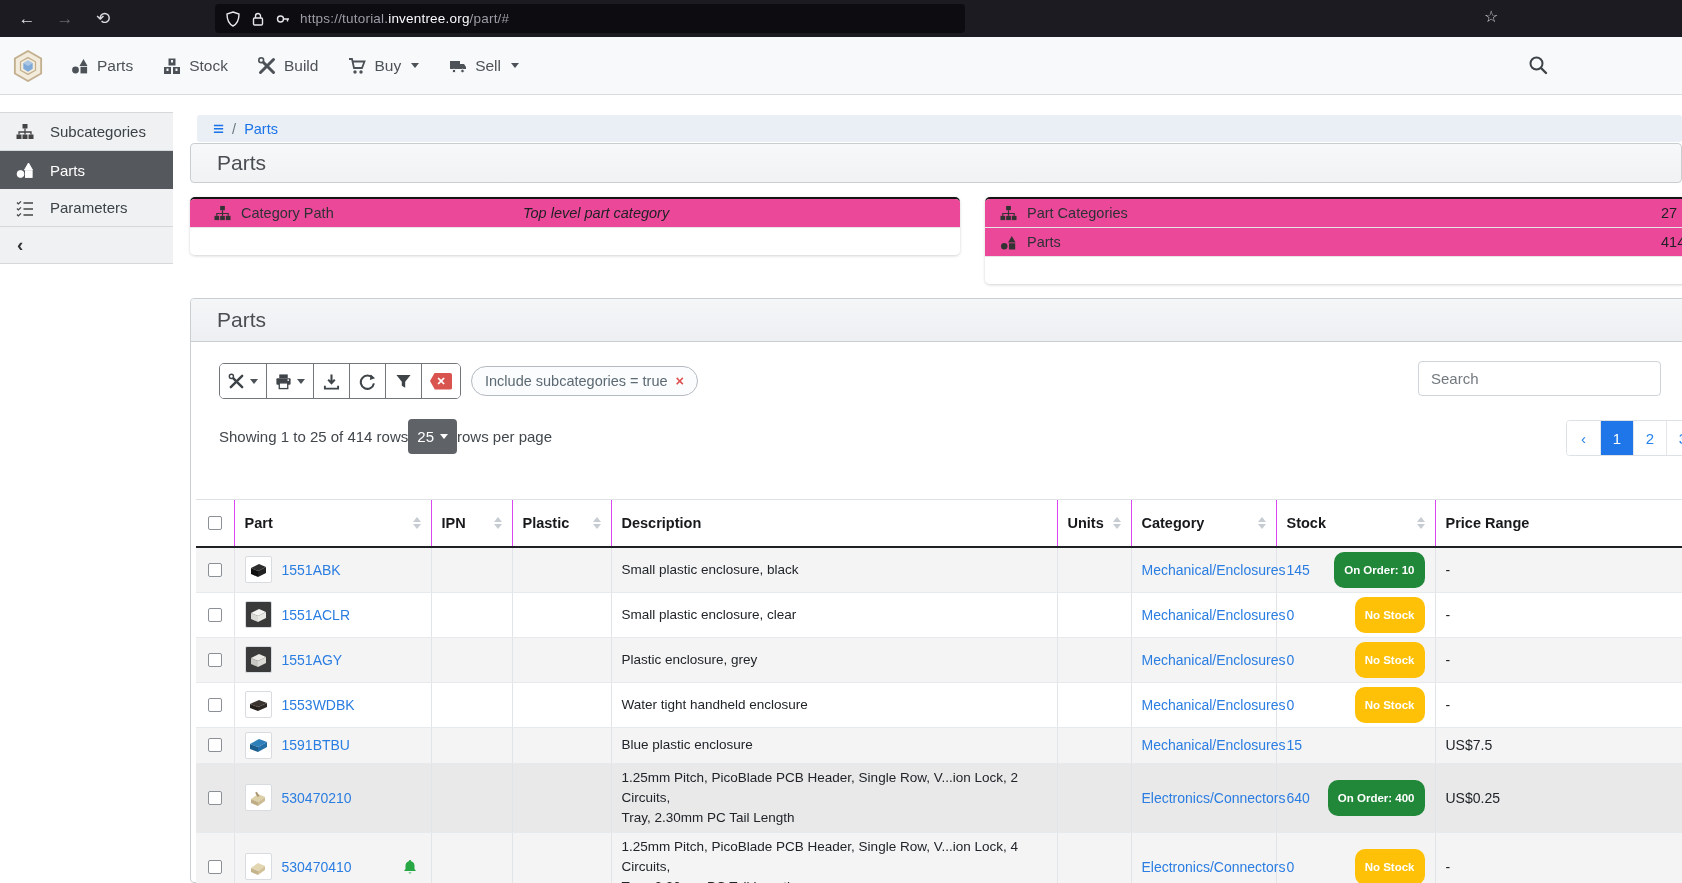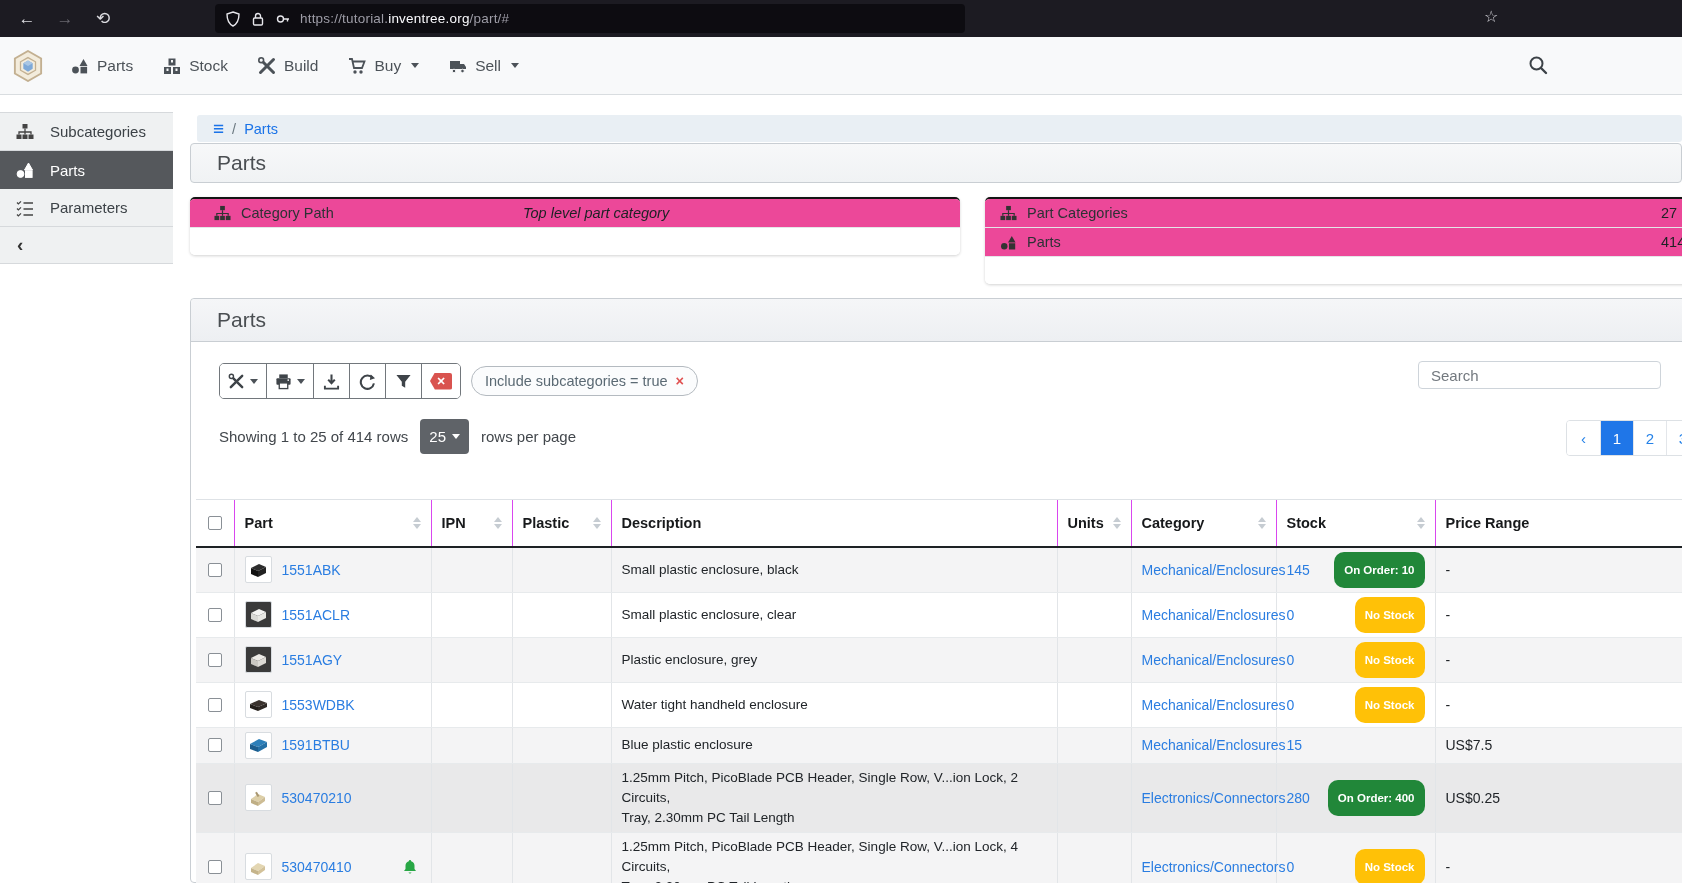--- a/index.html
+++ b/index.html
@@ -58,24 +58,24 @@
 
   .toolbar { position:absolute; left:28px; top:64px; display:flex; align-items:center; gap:10px; }
   .btn-group { display:flex; border:1px solid #72777c; border-radius:5px; overflow:hidden; }
   .tb-btn { height:34px; min-width:36px; padding:0 8px; background:#fff; display:flex; align-items:center; justify-content:center; gap:5px; border-left:1px solid #72777c; cursor:pointer; }
   .tb-btn:first-child { border-left:none; }
   .tb-btn svg { width:17px; height:17px; }
   .tb-caret { width:0; height:0; border-left:4px solid transparent; border-right:4px solid transparent; border-top:5px solid #4c5258; }
   .del-filter { width:22px; height:17px; background:#d9534f; color:#fff; font-size:11px; font-weight:bold; line-height:17px; text-align:center; clip-path:polygon(22% 0,100% 0,100% 100%,22% 100%,0 50%); border-radius:2px; }
   .chip { height:30px; border:1px solid #b4bac0; border-radius:16px; background:#fbfcfd; display:flex; align-items:center; padding:0 13px; gap:8px; font-size:14.5px; color:#5b6a74; }
   .chip .x { color:#e05252; font-weight:bold; cursor:pointer; }
-  .search-box { position:absolute; left:1227px; top:62px; width:243px; height:28px; border:1px solid #ced4da; border-radius:4px; padding:0 12px; font-size:15px; color:#495057; font-family:"Liberation Sans",sans-serif; background:#fff; }
+  .search-box { position:absolute; left:1227px; top:62px; width:243px; height:35px; border:1px solid #ced4da; border-radius:4px; padding:0 12px; font-size:15px; color:#495057; font-family:"Liberation Sans",sans-serif; background:#fff; }
   .search-box::placeholder { color:#73797f; }
 
-  .controls { position:absolute; left:28px; top:120px; display:flex; align-items:center; gap:12px; font-size:15px; color:#42474c; }
+  .controls { position:absolute; left:28px; top:120px; display:flex; align-items:center; font-size:15px; color:#42474c; }
   .page-size-btn { background:#5f6368; color:#fff; border-radius:4px; height:35px; min-width:46px; display:flex; align-items:center; justify-content:center; gap:6px; padding:0 9px; font-size:15px; cursor:pointer; }
   .page-size-btn .tb-caret { border-top-color:#fff; }
   .pagination { position:absolute; left:1375px; top:121px; display:flex; border:1px solid #dde1e5; border-radius:4px; overflow:hidden; height:36px; }
   .pg { min-width:33px; padding:0 6px; display:flex; align-items:center; justify-content:center; font-size:15px; color:#2582e8; border-left:1px solid #e3e6ea; cursor:pointer; background:#fff; }
   .pg:first-child { border-left:none; }
   .pg.active { background:#1f76e8; color:#fff; }
 
   
   .tbl-wrap { position:absolute; left:5px; top:200px; width:1500px; }
   table { border-collapse:collapse; table-layout:fixed; width:1499px; }
@@ -585,21 +585,21 @@
                 </div>
               </td>
             <td></td>
             <td></td>
             <td class="desc">1.25mm Pitch, PicoBlade PCB Header, Single Row, V...ion Lock, 2 Circuits,
 Tray, 2.30mm PC Tail Length</td>
             <td></td>
             <td><a class="cat-link">Electronics/Connectors</a></td>
             <td>
                 <div class="stock-cell">
-                  <span class="stock-num">280</span>
+                  <span class="stock-num">640</span>
                   <span class="badge green">On Order: 400</span>
                 </div>
               </td>
             <td class="price">US$0.25</td>
           </tr>
           <tr class="h48 stripe">
             <td>
                 <div class="cb"></div>
               </td>
             <td>

